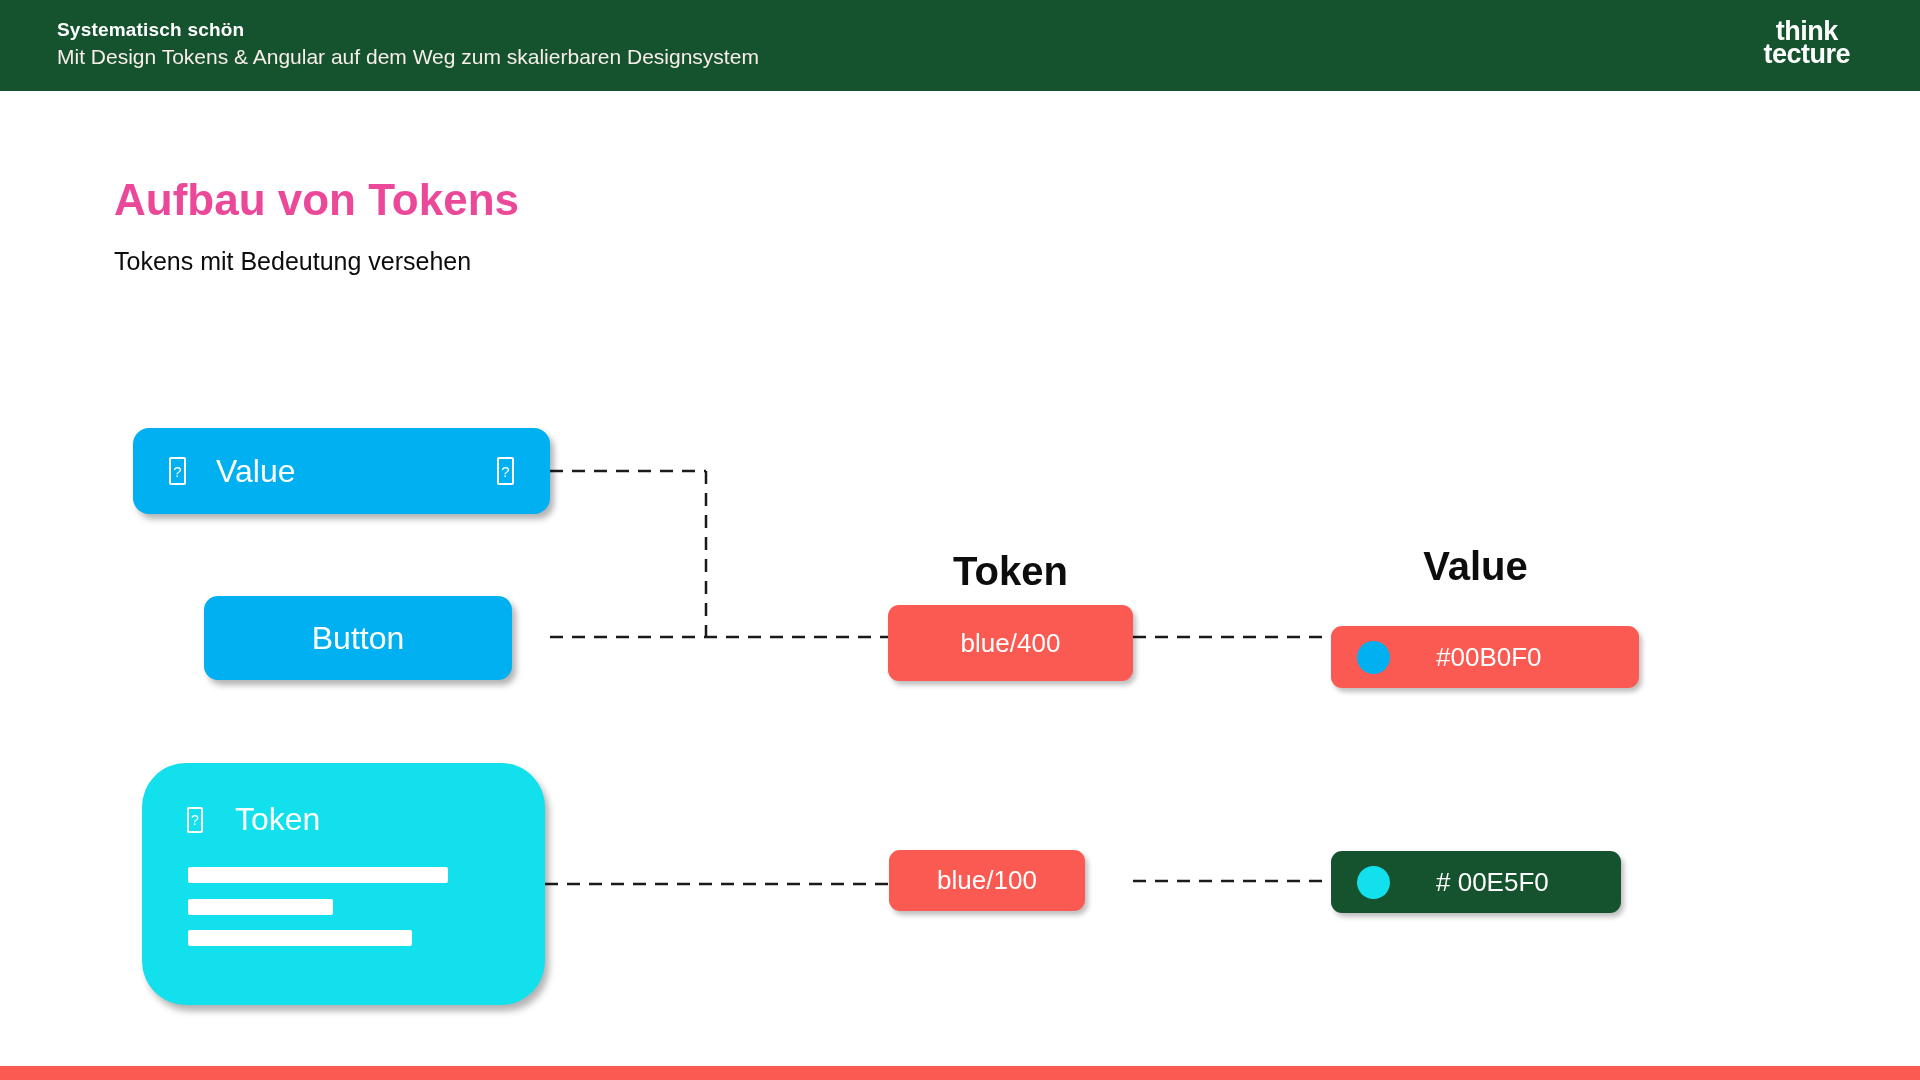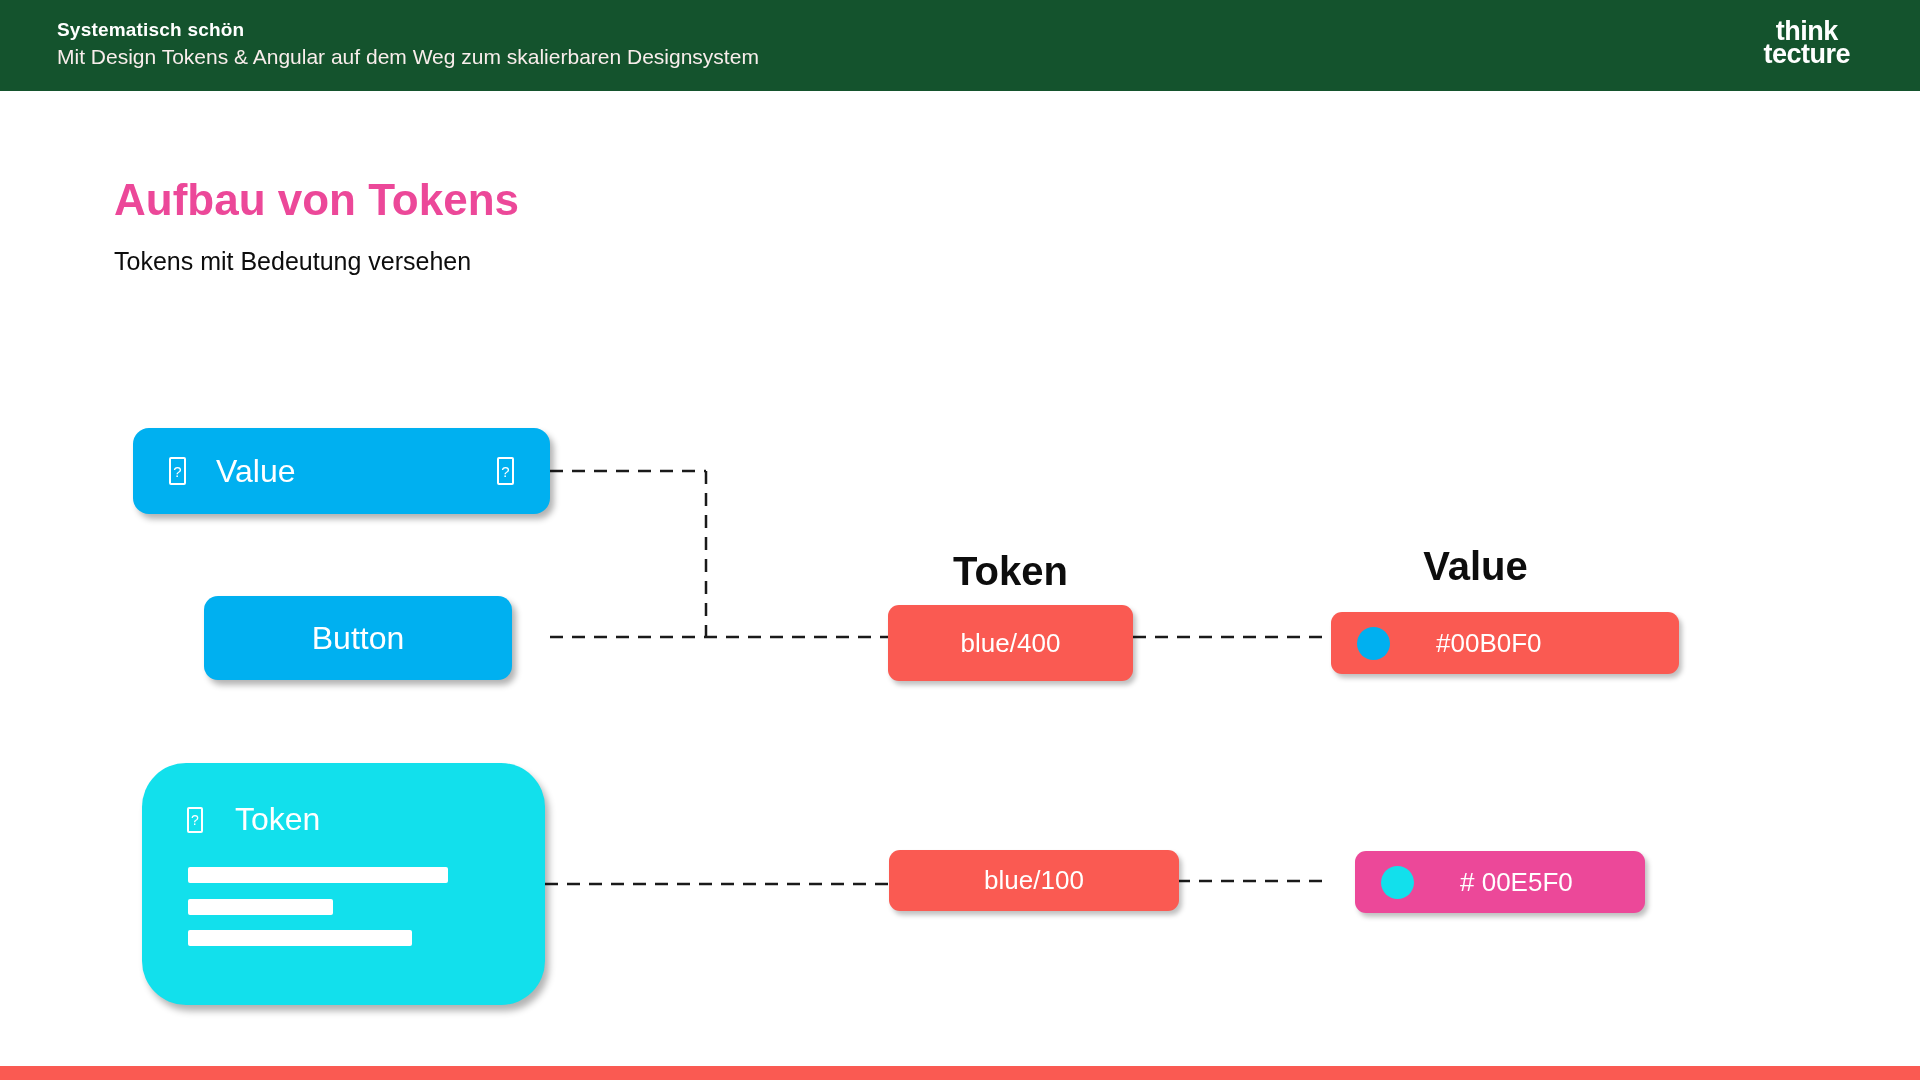--- a/index.html
+++ b/index.html
@@ -50,26 +50,26 @@
 
   .col-header { position: absolute; z-index: 2; font-weight: bold; color: #0d0d0d;
                 font-size: 40px; text-align: center; }
   .col-header-token { left: 888px; top: 549px; width: 245px; }
   .col-header-value { left: 1331px; top: 544px; width: 289px; }
 
   .token-box { border-radius: 11px; justify-content: center;
                box-shadow: 3px 4px 5px rgba(0,0,0,0.25); }
   .token-box .label { font-size: 26px; }
   .token-box-1 { left: 888px; top: 605px; width: 245px; height: 76px; }
-  .token-box-2 { left: 889px; top: 850px; width: 290px; height: 61px; }
+  .token-box-2 { left: 889px; top: 850px; width: 196px; height: 61px; }
 
   .value-box { border-radius: 11px; box-shadow: 3px 4px 5px rgba(0,0,0,0.25); padding-left: 26px; }
   .value-box .swatch { width: 33px; height: 33px; border-radius: 50%; flex: 0 0 auto; }
   .value-box .label { font-size: 26px; margin-left: 46px; }
-  .value-box-1 { left: 1331px; top: 612px; width: 348px; height: 62px; }
+  .value-box-1 { left: 1331px; top: 626px; width: 308px; height: 62px; }
   .value-box-2 { left: 1331px; top: 851px; width: 290px; height: 62px; }
 </style>
 </head>
 <body>
 
 <div class="slide">
 
   <div class="header-bar" style="background: #14532d;">
     <div class="header-title">Systematisch schön</div>
     <div class="header-subtitle">Mit Design Tokens &amp; Angular auf dem Weg zum skalierbaren Designsystem</div>
@@ -120,20 +120,20 @@
     <span class="label">blue/400</span>
   </div>
   <div class="shape token-box token-box-2" style="background: rgb(250, 90, 82);">
     <span class="label">blue/100</span>
   </div>
 
   <div class="shape value-box value-box-1" style="background: rgb(250, 90, 82);">
     <span class="swatch" style="background: rgb(0, 176, 240);"></span>
     <span class="label">#00B0F0</span>
   </div>
-  <div class="shape value-box value-box-2" style="background: #ec4899; margin-left: 24px;">
+  <div class="shape value-box value-box-2" style="background: #14532d;">
     <span class="swatch" style="background: rgb(18, 224, 236);"></span>
     <span class="label"># 00E5F0</span>
   </div>
 
   <div class="footer-bar" style="background: rgb(250, 90, 82);"></div>
 
 </div>
 
 </body></html>

